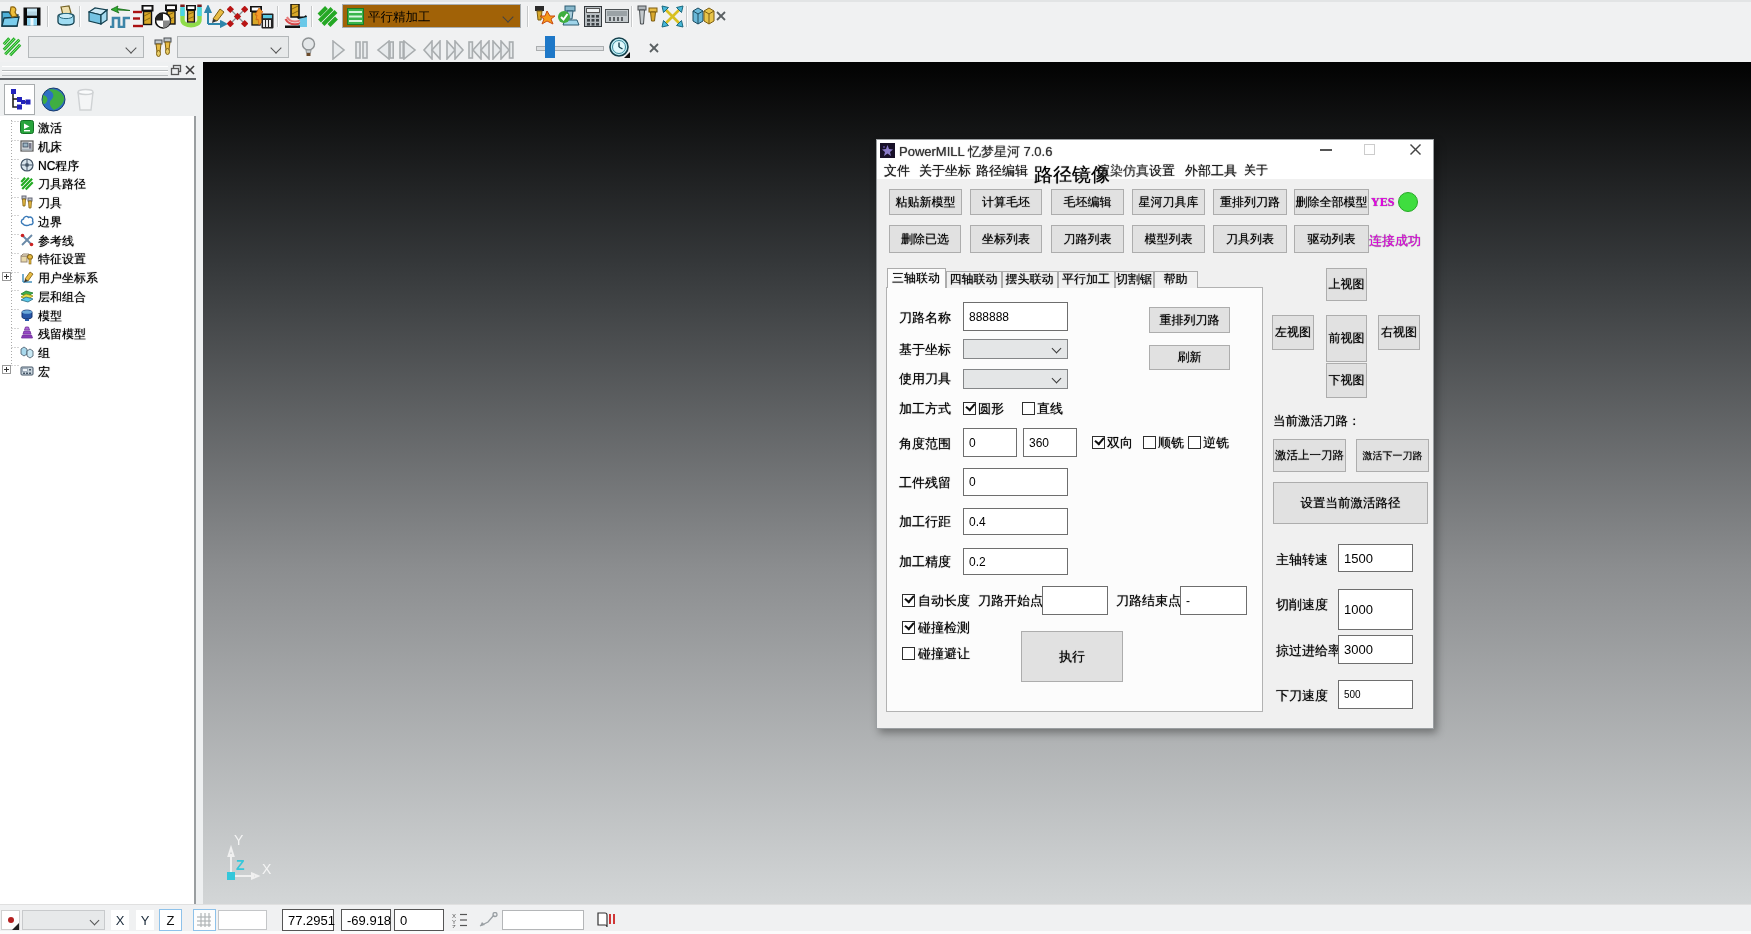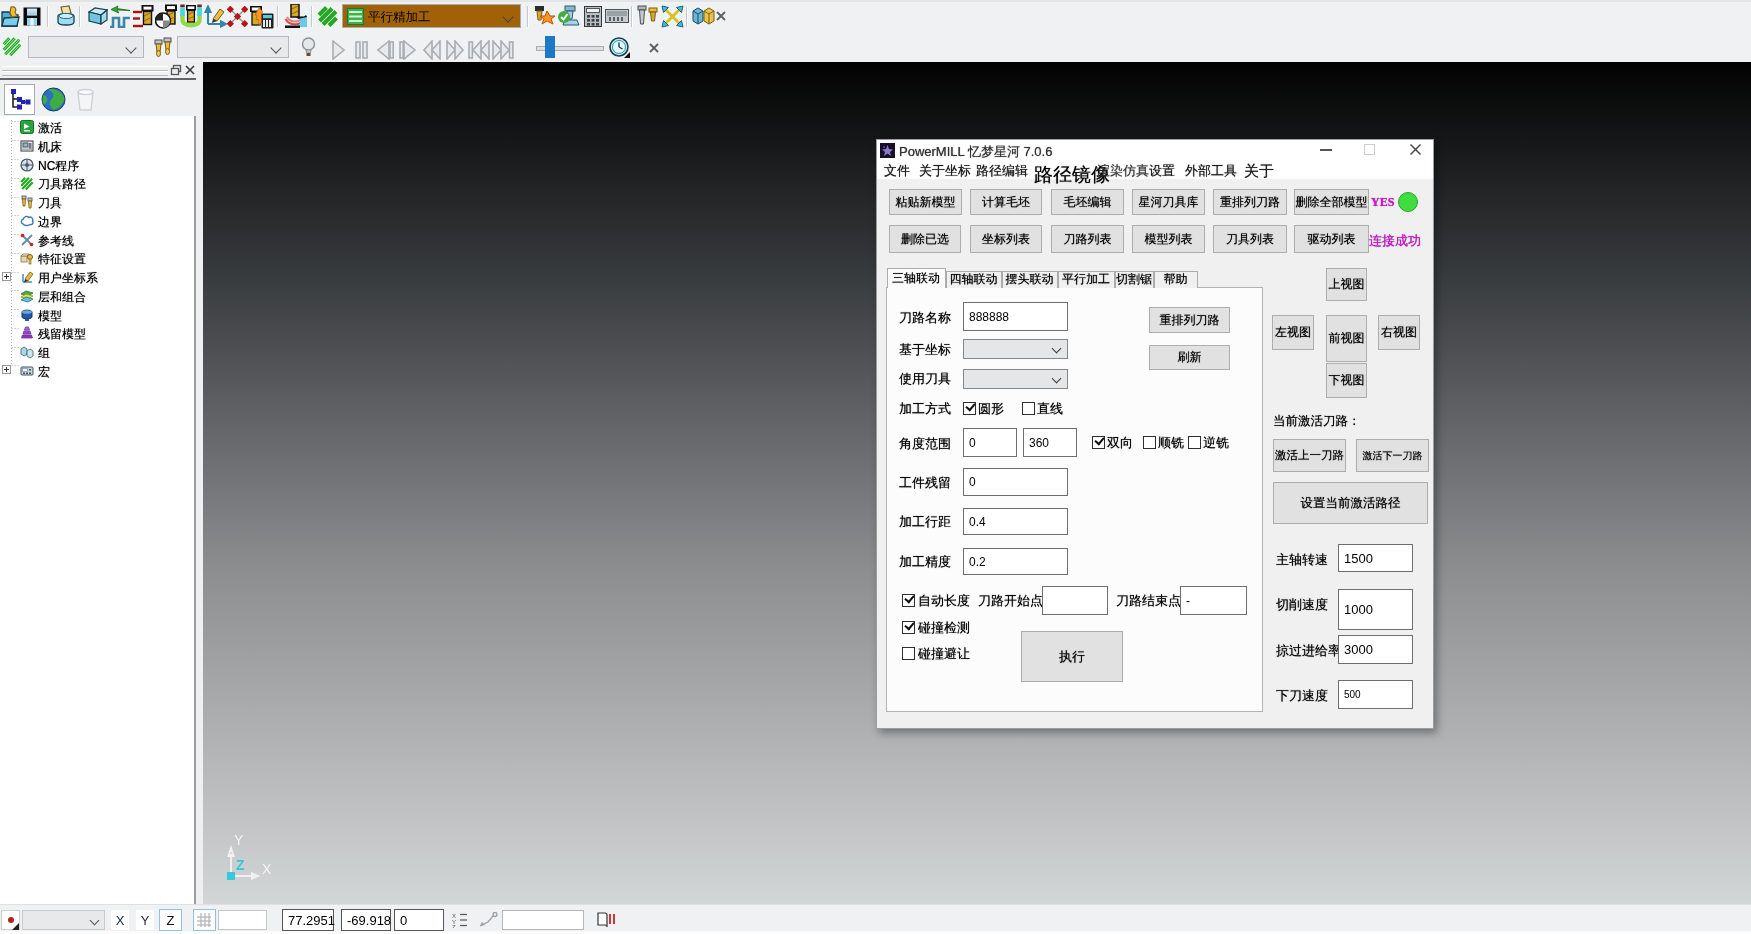--- a/index.html
+++ b/index.html
@@ -563,21 +563,21 @@
         <line x1="10.5" y1="0.5" x2="0.5" y2="10.5"></line>
       </g>
     </svg>
 <div class="a" style="left:7px;top:22px;font-size:13px;color:#1a1a1a;white-space:nowrap">文件</div>
 <div class="a" style="left:42px;top:22px;font-size:13px;color:#1a1a1a">关于坐标</div>
 <div class="a" style="left:99px;top:22px;font-size:13px;color:#1a1a1a">路径编辑</div>
 <div class="a" style="left:157px;top:22px;font-size:19px;color:#000000">路径镜像</div>
 <div class="a" style="left:220px;top:22px;font-size:13px;color:#404040">渲染仿真</div>
 <div class="a" style="left:272px;top:22px;font-size:13px;color:#1a1a1a">设置</div>
 <div class="a" style="left:308px;top:22px;font-size:13px;color:#1a1a1a">外部工具</div>
-<div class="a" style="left:367px;top:22px;font-size:15px;color:#1a1a1a">关于</div>
+<div class="a" style="left:367px;top:22px;font-size:12px;color:#1a1a1a">关于</div>
 <div class="btn" style="left:12px;top:49px;width:73px;height:26px">粘贴新模型</div>
 <div class="btn" style="left:93px;top:49px;width:72px;height:26px">计算毛坯</div>
 <div class="btn" style="left:174px;top:49px;width:73px;height:26px">毛坯编辑</div>
 <div class="btn" style="left:255px;top:49px;width:73px;height:26px">星河刀具库</div>
 <div class="btn" style="left:336px;top:49px;width:74px;height:26px">重排列刀路</div>
 <div class="btn" style="left:417px;top:49px;width:75px;height:26px">删除全部模型</div>
 <div class="a" style="left:494px;top:55px;font-size:12px;font-weight:bold;color:#e800e8;font-family:'Liberation Serif',serif">YES</div>
 <svg class="a" style="left:521px;top:52px" width="20" height="20">
       <circle cx="10" cy="10" r="9.5" fill="#3fdd3f" stroke="#28a828"></circle>
     </svg>

